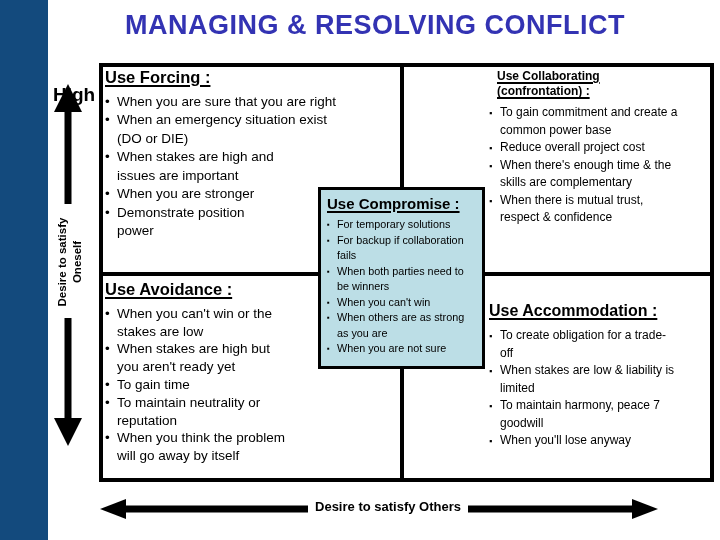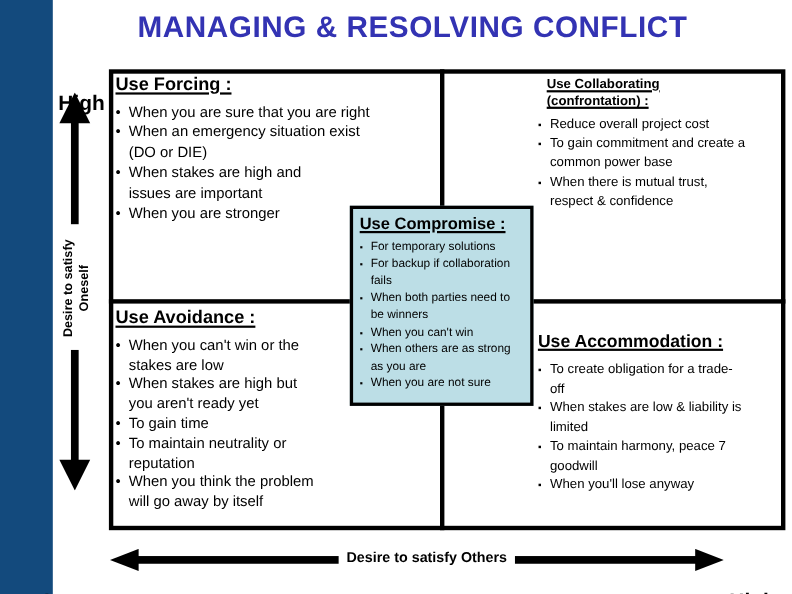--- a/index.html
+++ b/index.html
@@ -97,30 +97,34 @@
 
   <div class="abs quad big q-forcing">
     <div class="quad-heading">Use Forcing :</div>
     <ul class="bullets">
       <li>When you are sure that you are right</li>
       <li>When an emergency situation exist
 (DO or DIE)</li>
       <li>When stakes are high and
 issues are important</li>
       <li>When you are stronger</li>
+      <li>Demonstrate position
+power</li>
     </ul>
   </div>
 
   <div class="abs quad small q-collaborating">
     <div class="quad-heading">Use Collaborating
 (confrontation) :</div>
     <ul class="bullets">
-      <li>Reduce overall project cost</li>
       <li>To gain commitment and create a
 common power base</li>
+      <li>Reduce overall project cost</li>
+      <li>When there's enough time &amp; the
+skills are complementary</li>
       <li>When there is mutual trust,
 respect &amp; confidence</li>
     </ul>
   </div>
 
   <div class="abs quad big q-avoidance">
     <div class="quad-heading">Use Avoidance :</div>
     <ul class="bullets">
       <li>When you can't win or the
 stakes are low</li>

